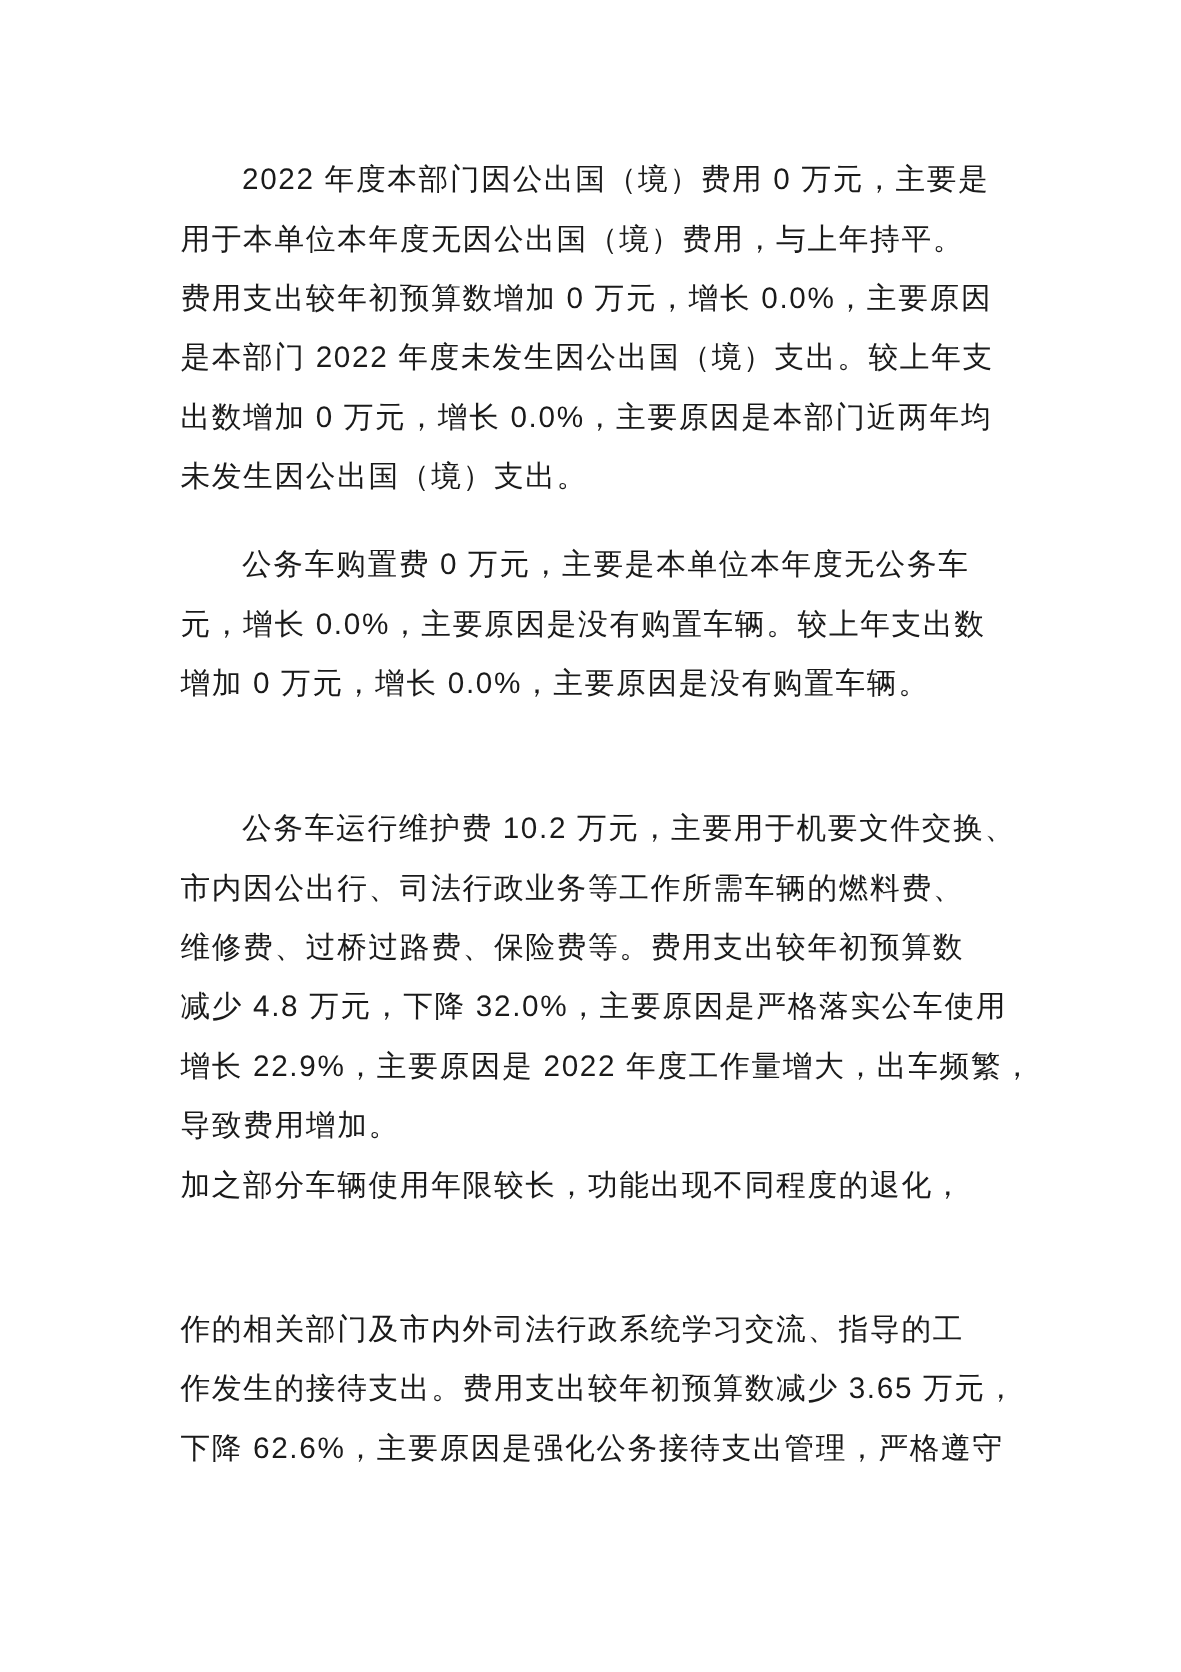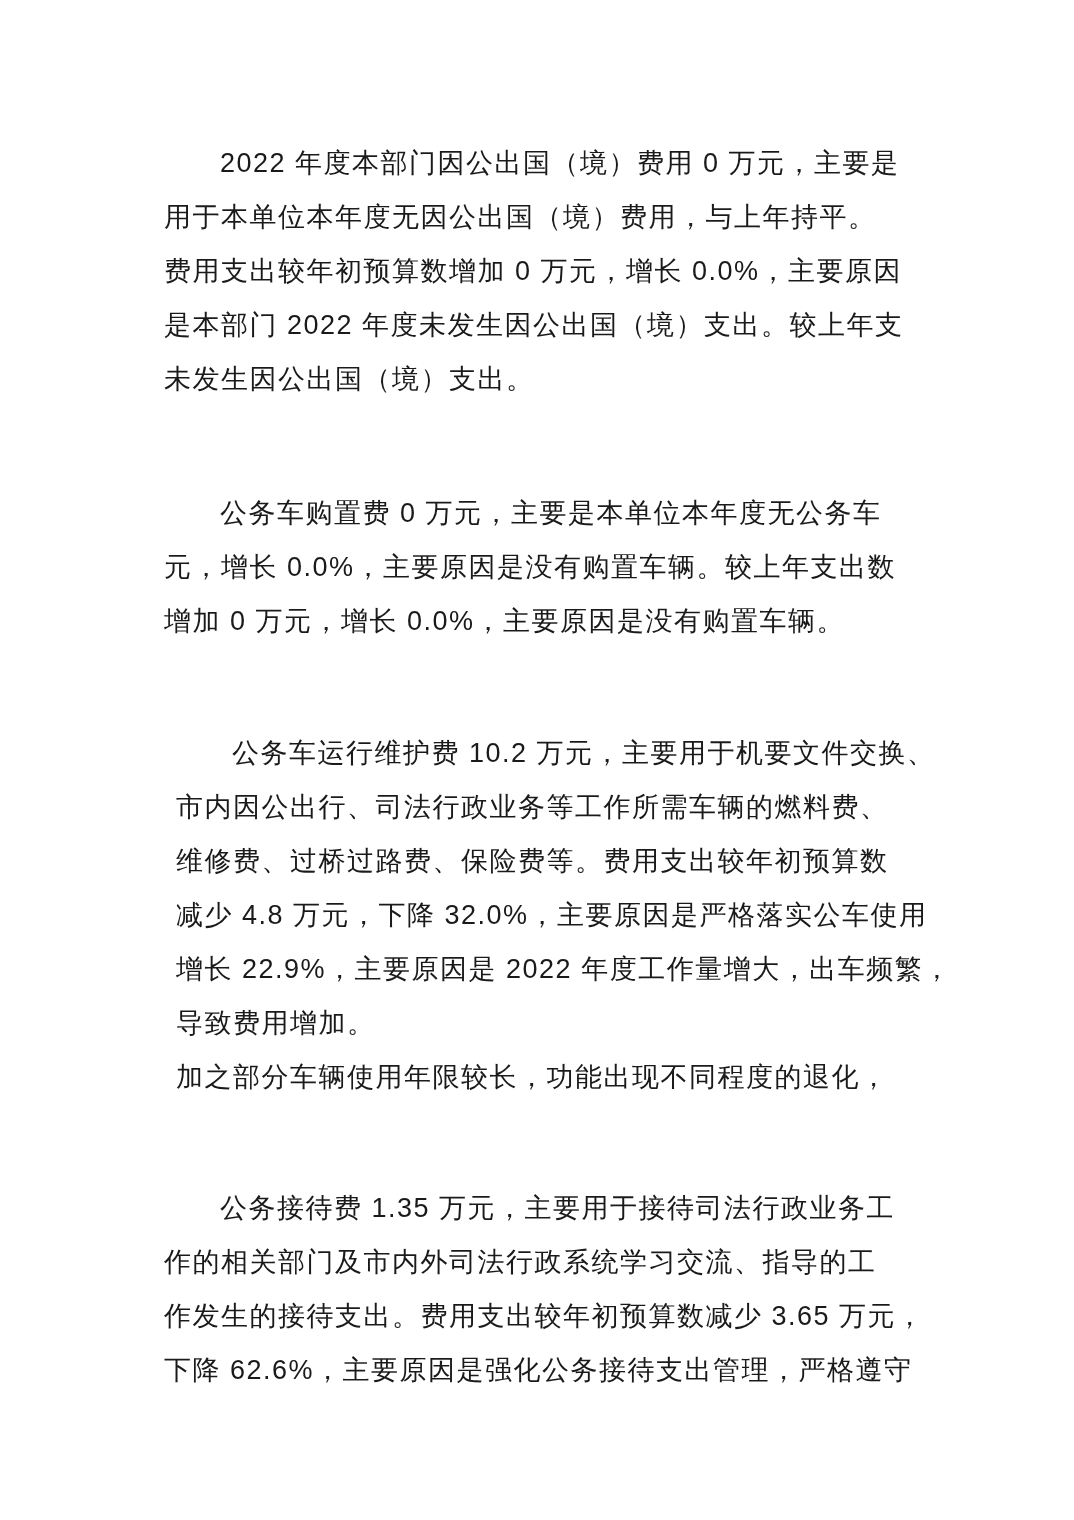--- a/index.html
+++ b/index.html
@@ -21,39 +21,39 @@
 </head>
 <body>
 
 <div class="page">
 
   <div class="para" style="top:136px;">
     <span class="line indent">2022 年度本部门因公出国（境）费用 0 万元，主要是</span>
     <span class="line">用于本单位本年度无因公出国（境）费用，与上年持平。</span>
     <span class="line">费用支出较年初预算数增加 0 万元，增长 0.0%，主要原因</span>
     <span class="line">是本部门 2022 年度未发生因公出国（境）支出。较上年支</span>
+    <span class="line">出数增加 0 万元，增长 0.0%，主要原因是本部门近两年均</span>
     <span class="line">未发生因公出国（境）支出。</span>
   </div>
 
   <div class="para" style="top:486px;">
     <span class="line indent">公务车购置费 0 万元，主要是本单位本年度无公务车</span>
     <span class="line">元，增长 0.0%，主要原因是没有购置车辆。较上年支出数</span>
     <span class="line">增加 0 万元，增长 0.0%，主要原因是没有购置车辆。</span>
   </div>
 
-  <div class="para" style="top:726px;margin-left:12px;">
+  <div class="para" style="top:726px;">
     <span class="line indent">公务车运行维护费 10.2 万元，主要用于机要文件交换、</span>
     <span class="line">市内因公出行、司法行政业务等工作所需车辆的燃料费、</span>
     <span class="line">维修费、过桥过路费、保险费等。费用支出较年初预算数</span>
     <span class="line">减少 4.8 万元，下降 32.0%，主要原因是严格落实公车使用</span>
     <span class="line">增长 22.9%，主要原因是 2022 年度工作量增大，出车频繁，</span>
     <span class="line">导致费用增加。</span>
     <span class="line">加之部分车辆使用年限较长，功能出现不同程度的退化，</span>
   </div>
 
   <div class="para" style="top:1181px;">
-    <span class="line indent">公务接待费 1.35 万元，主要用于接待司法行政业务工</span>
     <span class="line">作的相关部门及市内外司法行政系统学习交流、指导的工</span>
     <span class="line">作发生的接待支出。费用支出较年初预算数减少 3.65 万元，</span>
     <span class="line">下降 62.6%，主要原因是强化公务接待支出管理，严格遵守</span>
   </div>
 
 </div>
 
 </body></html>

